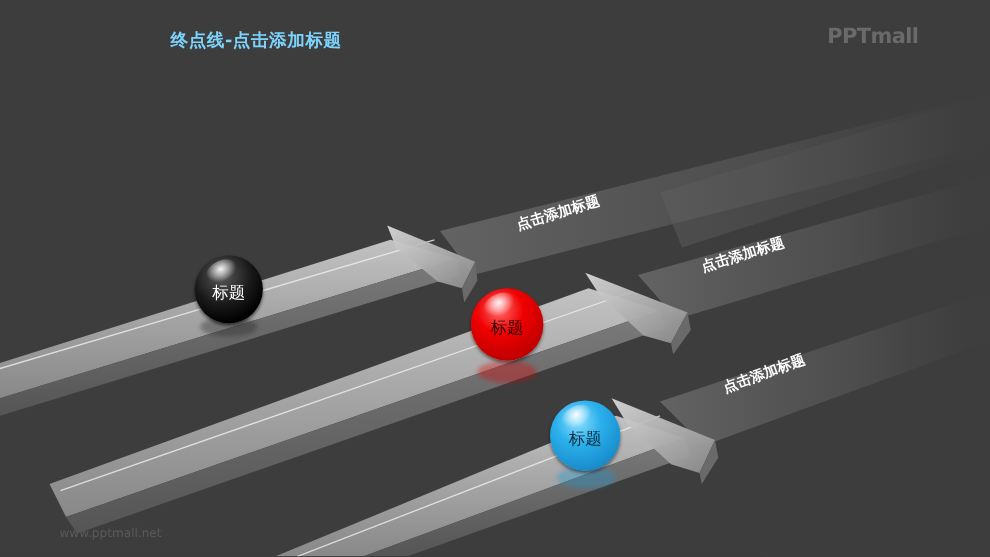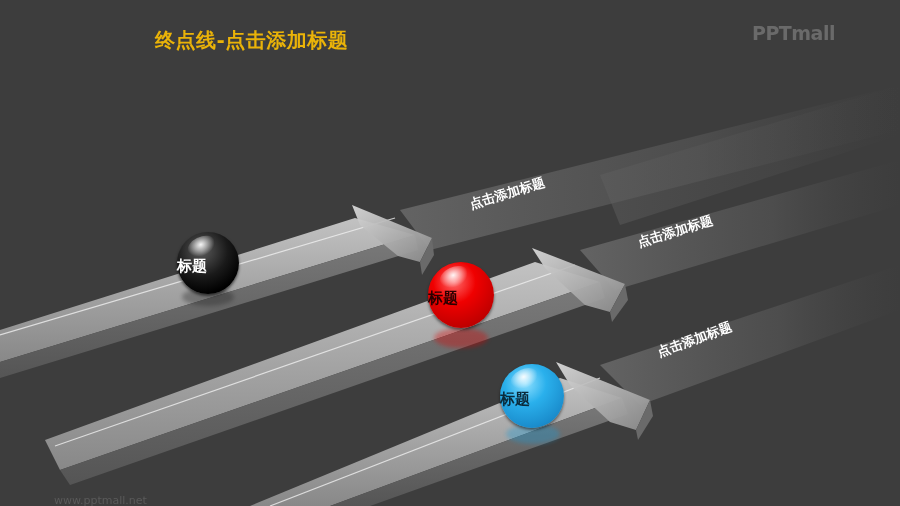--- a/index.html
+++ b/index.html
@@ -1,23 +1,23 @@
 <!DOCTYPE html>
 <html><head>
 <meta charset="utf-8">
 <style>
   html, body { margin:0; padding:0; }
   body { width:900px; height:506px; overflow:hidden; background:#3d3d3d; font-family:"DejaVu Sans", sans-serif; }
   .slide { position:relative; width:900px; height:506px; background:#3d3d3d; overflow:hidden; }
-  .title { position:absolute; left:155px; top:27px; font-size:20px; font-weight:bold; color:#eab308; letter-spacing:0.5px; }
+  .title { position:absolute; left:155px; top:27px; font-size:16px; font-weight:bold; color:#7dd3fc; letter-spacing:0.5px; }
   .logo { position:absolute; left:752px; top:22px; font-family:"DejaVu Sans", sans-serif; font-size:19px; color:#6a6a6a; letter-spacing:-0.5px; font-weight:bold; }
-  .watermark { position:absolute; left:54px; top:494px; font-size:11px; color:#5a5a5a; }
+  .watermark { position:absolute; left:54px; top:478px; font-size:11px; color:#5a5a5a; }
   svg.scene { position:absolute; left:0; top:0; }
   .band-label { position:absolute; color:#ffffff; font-size:13px; font-weight:bold; transform-origin:left center; white-space:nowrap; }
-  .ball { position:absolute; border-radius:50%; display:flex; align-items:center; font-size:15px; font-weight:bold; }
+  .ball { position:absolute; border-radius:50%; display:flex; align-items:center; justify-content:center; font-size:15px; font-weight:normal; }
   .ball .hl { position:absolute; left:16%; top:8%; width:46%; height:30%; border-radius:50%; background:radial-gradient(ellipse at 50% 40%, rgba(255,255,255,0.95), rgba(255,255,255,0) 70%); transform:rotate(-25deg); }
   .ball span.lbl { position:relative; z-index:2; margin-top:6px; }
   .reflect { position:absolute; border-radius:50%; opacity:0.35; filter:blur(2px); }
 </style>
 </head>
 <body>
 
 <div class="slide">
 
   <svg class="scene" width="900" height="506" viewBox="0 0 900 506">

